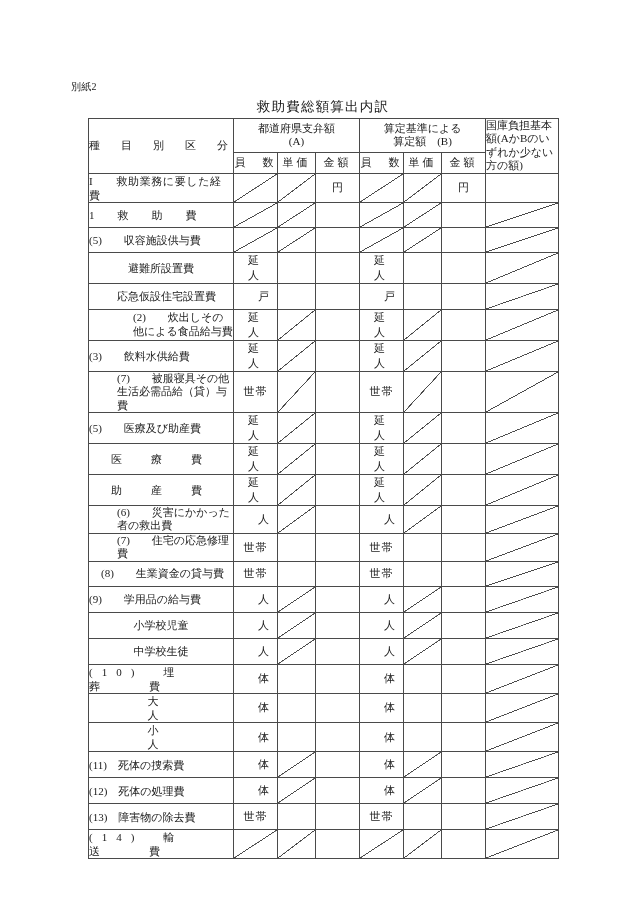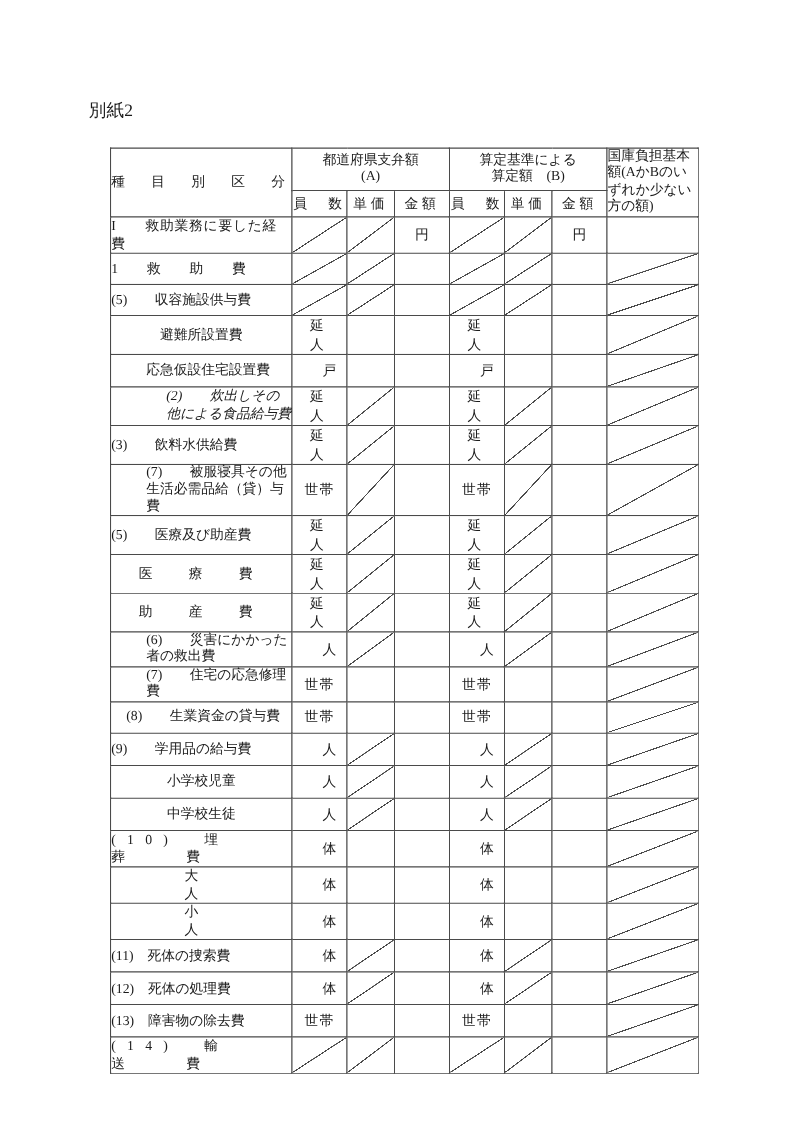--- a/index.html
+++ b/index.html
@@ -7,21 +7,21 @@
     width:630px;height:916px;
     background:#ffffff;
     font-family:"Liberation Serif","DejaVu Serif",serif;
     color:#1a1a1a;
     -webkit-font-smoothing:none;
   }
   .page{position:relative;width:630px;height:916px;overflow:hidden;}
 
   .doc-no{
     position:absolute;left:71px;top:80px;
-    font-size:14px;letter-spacing:.2px;
+    font-size:10px;letter-spacing:.2px;
   }
   .doc-title{
     position:absolute;left:88px;top:98px;width:470px;
     text-align:center;font-size:13.5px;letter-spacing:1.2px;
   }
 
   table.form{
     position:absolute;left:88px;top:118px;
     border-collapse:collapse;
     table-layout:fixed;
@@ -100,20 +100,21 @@
         rgba(0,0,0,0) calc(50% + 0.5px));
     pointer-events:none;
   }
 </style>
 </head>
 <body>
 
 <div class="page">
 
   <div class="doc-no">別紙2</div>
+  <div class="doc-title">救助費総額算出内訳</div>
 
   <table class="form">
     <colgroup>
       <col class="c-kind">
         <col class="c-num">
         <col class="c-unit">
         <col class="c-amt">
       <col class="c-num">
         <col class="c-unit">
         <col class="c-amt">
@@ -186,21 +187,21 @@
           <td class="lbl t-2" style="padding-left: 28px; line-height: 1.22;">応急仮設住宅設置費</td>
           <td class="unitcell right">戸</td>
           <td class="unitcell"></td>
           <td class="yen"></td>
           <td class="unitcell right">戸</td>
           <td class="unitcell"></td>
           <td class="yen"></td>
           <td class="diag"></td>
         </tr>
         <tr style="height: 26px;">
-          <td class="lbl t-2" style="padding-left: 44px; line-height: 1.22; font-style: italic;">(2)　　炊出しその他による食品給与費</td>
+          <td class="lbl t-2" style="padding-left: 44px; line-height: 1.22;">(2)　　炊出しその他による食品給与費</td>
           <td class="unitcell">延　人</td>
           <td class="unitcell diag"></td>
           <td class="yen"></td>
           <td class="unitcell">延　人</td>
           <td class="unitcell diag"></td>
           <td class="yen"></td>
           <td class="diag"></td>
         </tr>
         <tr style="height: 24px; margin-top: 28px;">
           <td class="lbl t-2">(3)　　飲料水供給費</td>

